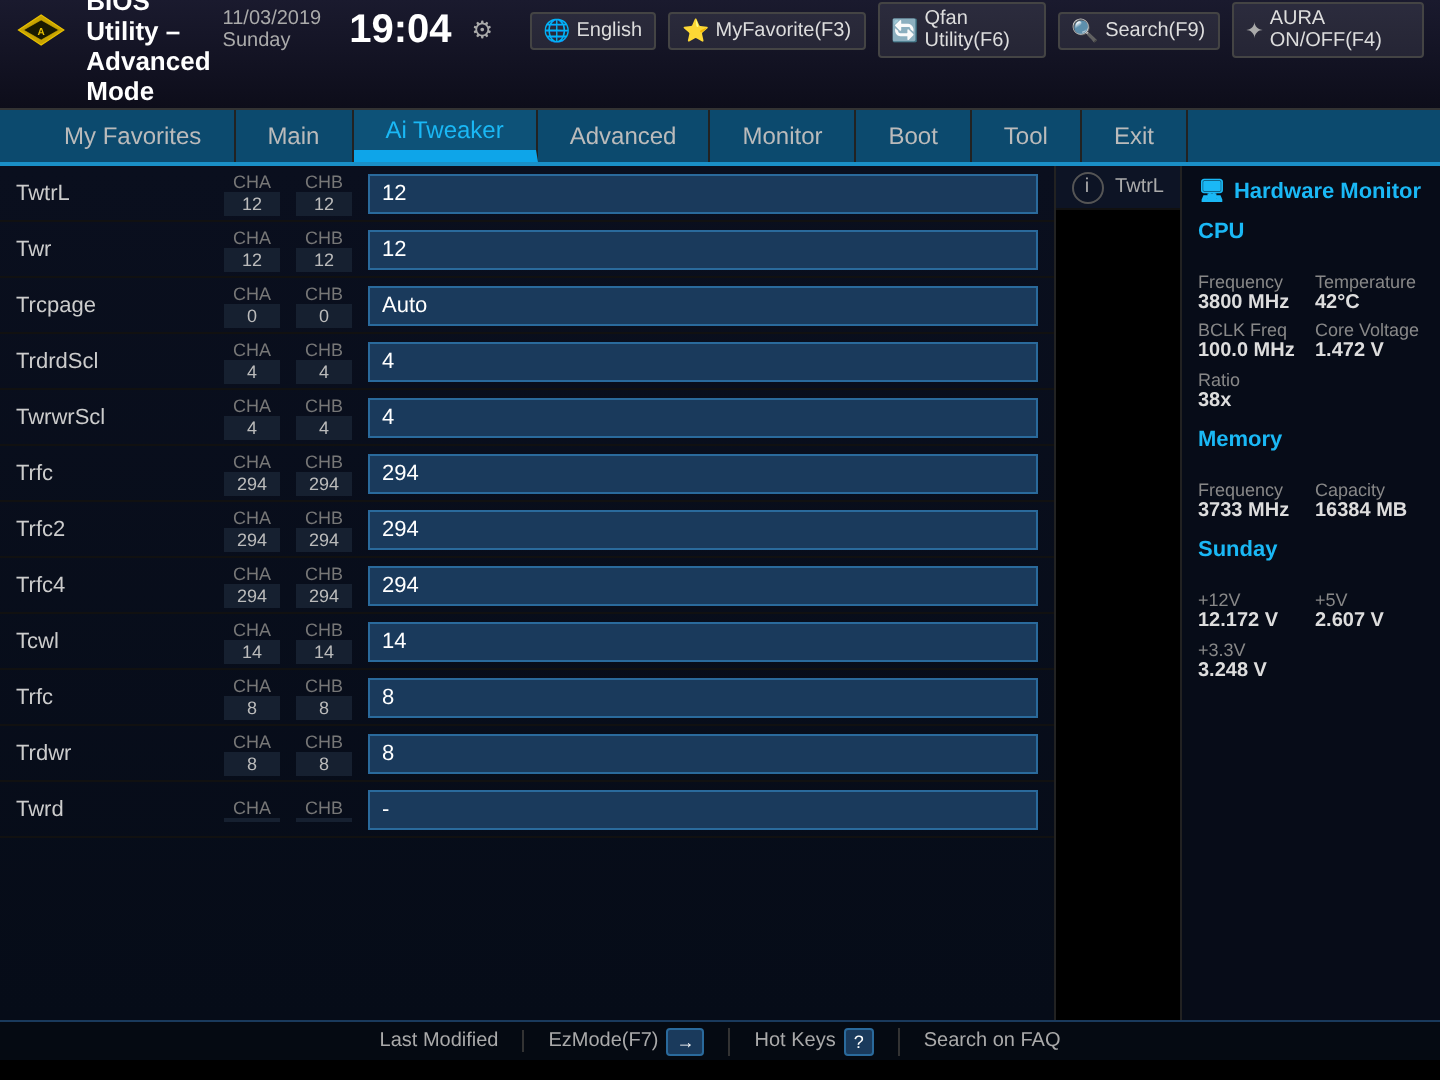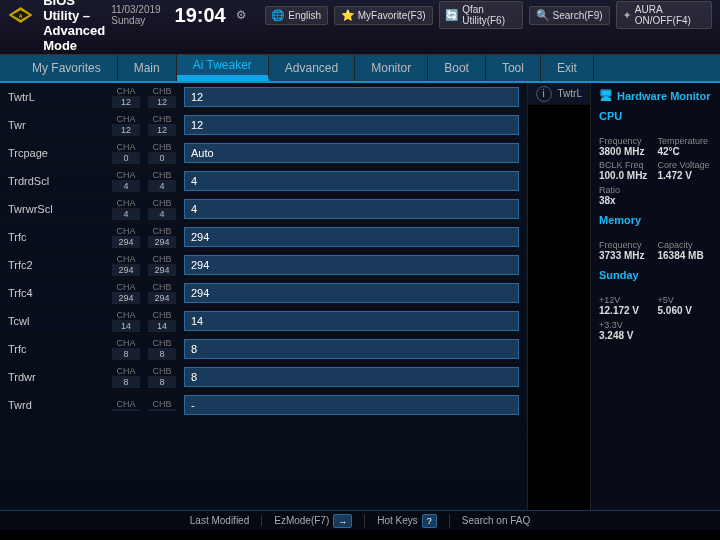--- a/index.html
+++ b/index.html
@@ -534,21 +534,21 @@
     </div>
 
     <div class="hw-section-title">Sunday</div>
     <div class="hw-grid">
       <div>
         <div class="hw-label">+12V</div>
         <div class="hw-val">12.172 V</div>
       </div>
       <div>
         <div class="hw-label">+5V</div>
-        <div class="hw-val">5.060 V</div>
+        <div class="hw-val">2.607 V</div>
       </div>
     </div>
     <div>
       <div class="hw-label">+3.3V</div>
       <div class="hw-val">3.248 V</div>
     </div>
   </div>
 </div>
 
 <div id="status-bar">

